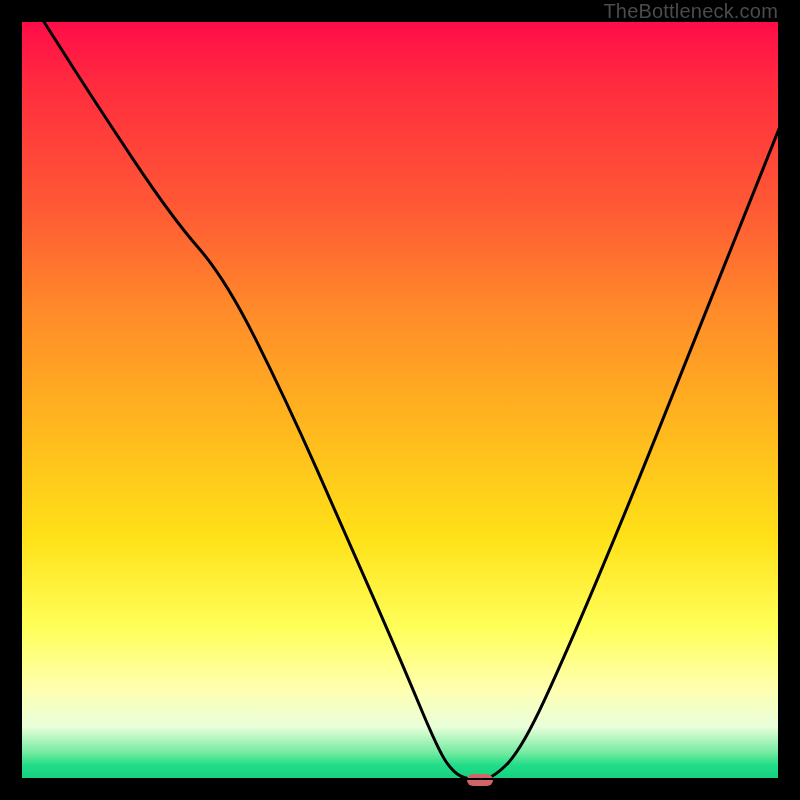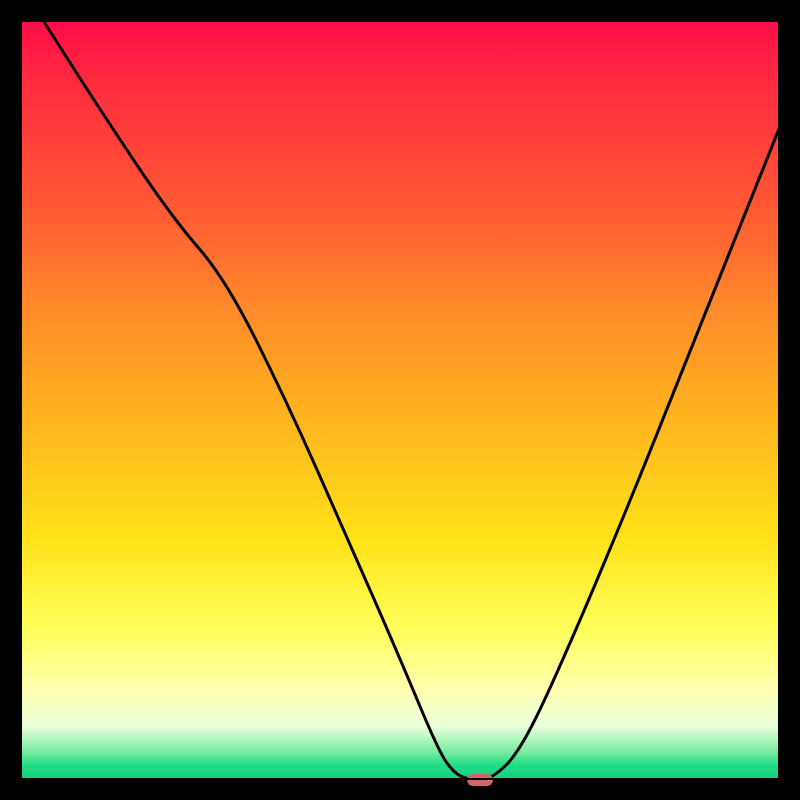--- a/index.html
+++ b/index.html
@@ -87,14 +87,15 @@
     <div class="gradient"></div>
 
     <svg class="curve" viewBox="0 0 760 760" preserveAspectRatio="none">
       <path id="curve-path" fill="none" stroke="#000" stroke-width="3" stroke-linecap="round" stroke-linejoin="round" d="M 22.8 0.0 Q 22.8 0.0 49.4 41.8 Q 76.0 83.6 114.0 140.6 Q 152.0 197.6 178.6 228.0 Q 205.2 258.4 235.6 319.2 Q 266.0 380.0 296.4 448.4 Q 326.8 516.8 353.4 577.6 Q 380.0 638.4 399.0 684.0 Q 418.0 729.6 425.6 741.0 Q 433.2 752.4 440.8 756.2 Q 448.4 760.0 459.8 760.0 Q 471.2 760.0 486.4 744.8 Q 501.6 729.6 524.4 680.2 Q 547.2 630.8 577.6 558.6 Q 608.0 486.4 638.4 410.4 Q 668.8 334.4 699.2 258.4 Q 729.6 182.4 744.8 144.4 T 760.0 106.4"></path>
     </svg>
 
     <div class="marker" id="min-marker" style="left: 479.8px; top: 780px; background: rgb(209, 100, 100);"></div>
 
     <div class="axis-border"></div>
 
+    <div class="watermark">TheBottleneck.com</div>
   </div>
 </div>
 
 </body></html>

